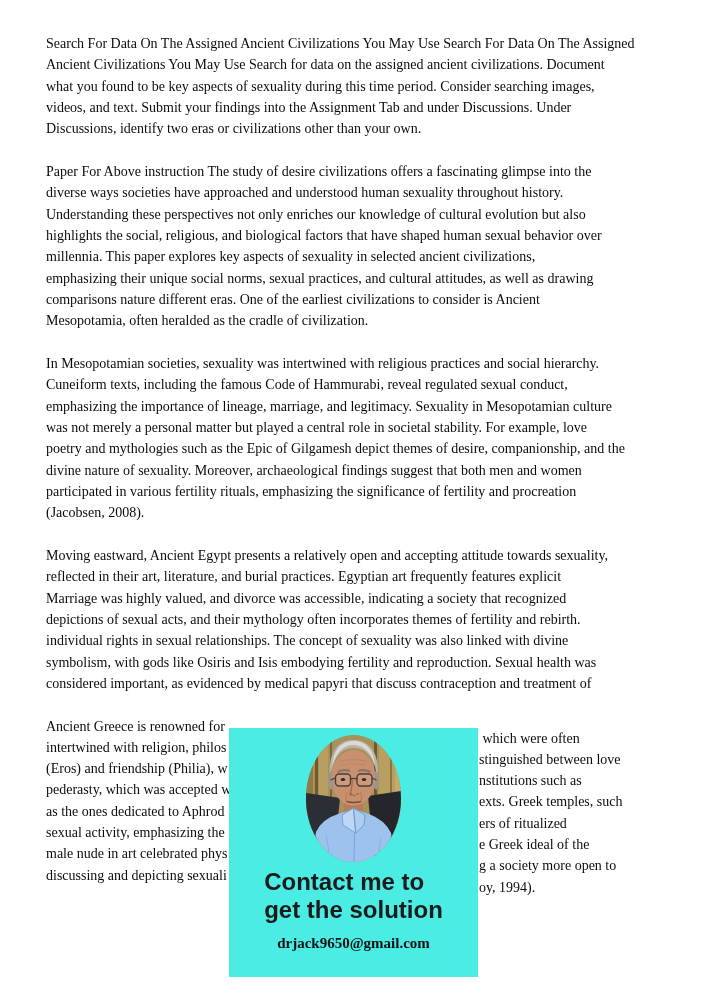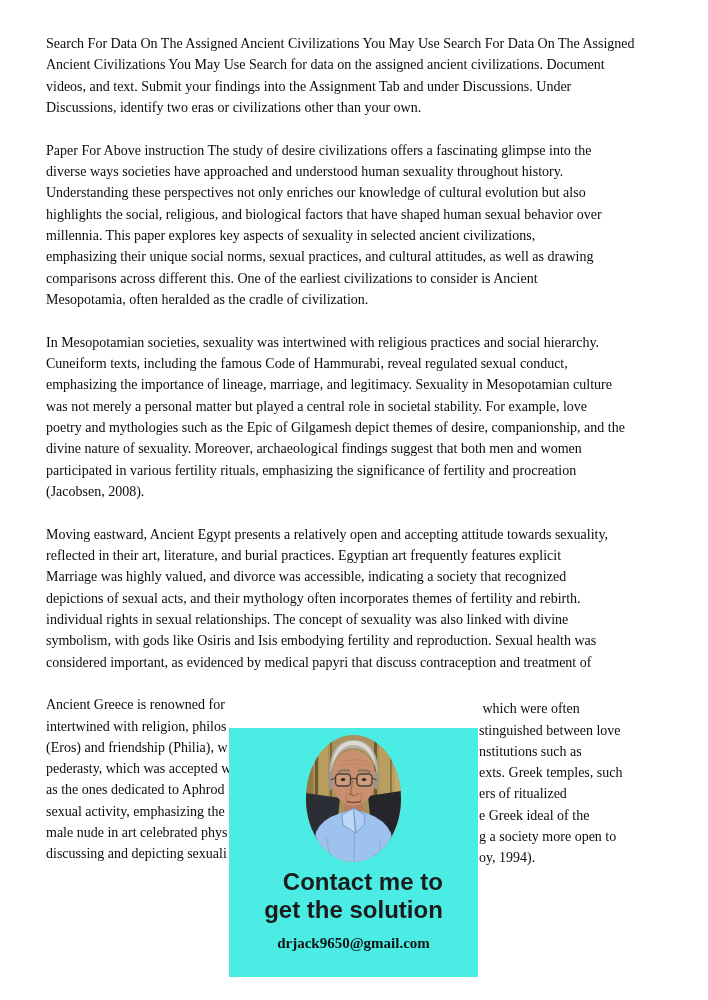--- a/index.html
+++ b/index.html
@@ -24,21 +24,21 @@
     color: #0b0b0b;
   }
   .paragraph { margin: 0 0 21.33px 0; }
   .line {
     white-space: pre;
     height: 21.33px;
     position: relative;
   }
   .frag-right {
     position: absolute;
-    left: 433px; top: 4px;
+    left: 433px; top: 12px;
     white-space: pre;
   }
   
   .ad-overlay {
     position: absolute;
     left: 229px; top: 728px;
     width: 249px; height: 249px;
     background: #4AECE4;
     display: flex;
     flex-direction: column;
@@ -53,21 +53,21 @@
     flex: none;
   }
   .portrait svg { display: block; width: 100%; height: 100%; }
   .ad-headline {
     margin-top: 6px;
     font-family: "Liberation Sans", sans-serif;
     font-weight: 700;
     font-size: 24px;
     line-height: 28px;
     color: #1b1b1b;
-    text-align: right;
+    text-align: left;
     letter-spacing: 0;
   }
   .ad-email {
     margin-top: 4px;
     font-family: "Liberation Serif", serif;
     font-weight: 700;
     font-size: 15px;
     line-height: 30px;
     color: #121212;
     text-align: center;
@@ -75,31 +75,32 @@
 </style>
 </head>
 <body>
 
 <div class="page">
 
   <div class="text-column">
       <div class="paragraph">
         <div class="line">Search For Data On The Assigned Ancient Civilizations You May Use Search For Data On The Assigned</div>
         <div class="line">Ancient Civilizations You May Use Search for data on the assigned ancient civilizations. Document</div>
+        <div class="line">what you found to be key aspects of sexuality during this time period. Consider searching images,</div>
         <div class="line">videos, and text. Submit your findings into the Assignment Tab and under Discussions. Under</div>
         <div class="line">Discussions, identify two eras or civilizations other than your own.</div>
       </div>
       <div class="paragraph">
         <div class="line">Paper For Above instruction The study of desire civilizations offers a fascinating glimpse into the</div>
         <div class="line">diverse ways societies have approached and understood human sexuality throughout history.</div>
         <div class="line">Understanding these perspectives not only enriches our knowledge of cultural evolution but also</div>
         <div class="line">highlights the social, religious, and biological factors that have shaped human sexual behavior over</div>
         <div class="line">millennia. This paper explores key aspects of sexuality in selected ancient civilizations,</div>
         <div class="line">emphasizing their unique social norms, sexual practices, and cultural attitudes, as well as drawing</div>
-        <div class="line">comparisons across different this. One of the earliest civilizations to consider is Ancient</div>
+        <div class="line">comparisons nature different eras. One of the earliest civilizations to consider is Ancient</div>
         <div class="line">Mesopotamia, often heralded as the cradle of civilization.</div>
       </div>
       <div class="paragraph">
         <div class="line">In Mesopotamian societies, sexuality was intertwined with religious practices and social hierarchy.</div>
         <div class="line">Cuneiform texts, including the famous Code of Hammurabi, reveal regulated sexual conduct,</div>
         <div class="line">emphasizing the importance of lineage, marriage, and legitimacy. Sexuality in Mesopotamian culture</div>
         <div class="line">was not merely a personal matter but played a central role in societal stability. For example, love</div>
         <div class="line">poetry and mythologies such as the Epic of Gilgamesh depict themes of desire, companionship, and the</div>
         <div class="line">divine nature of sexuality. Moreover, archaeological findings suggest that both men and women</div>
         <div class="line">participated in various fertility rituals, emphasizing the significance of fertility and procreation</div>

